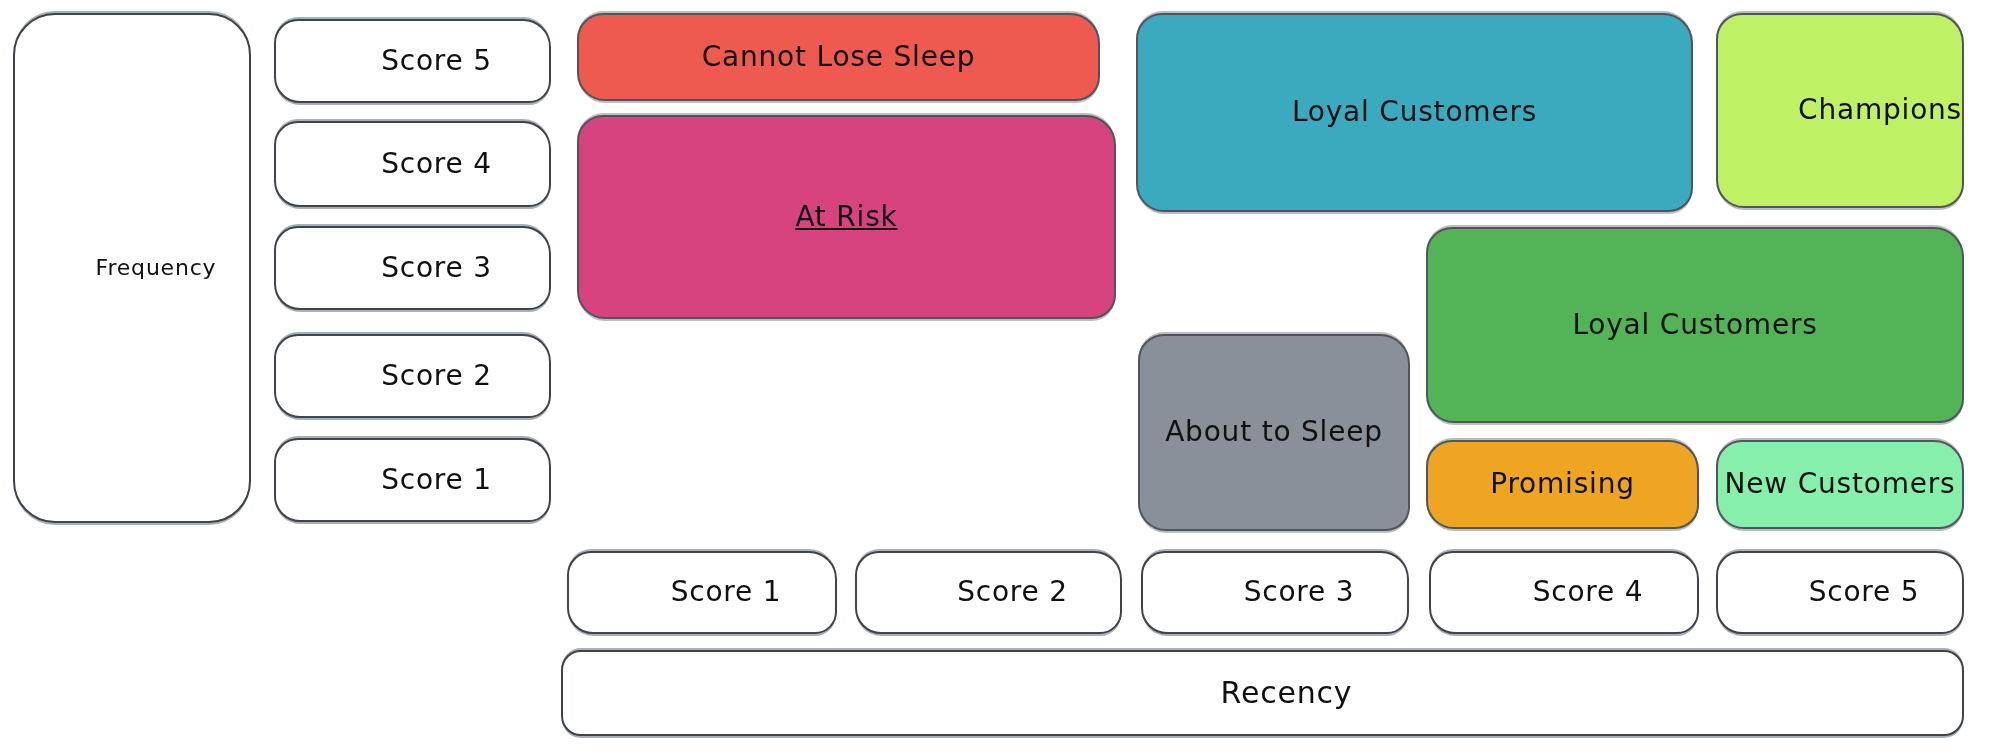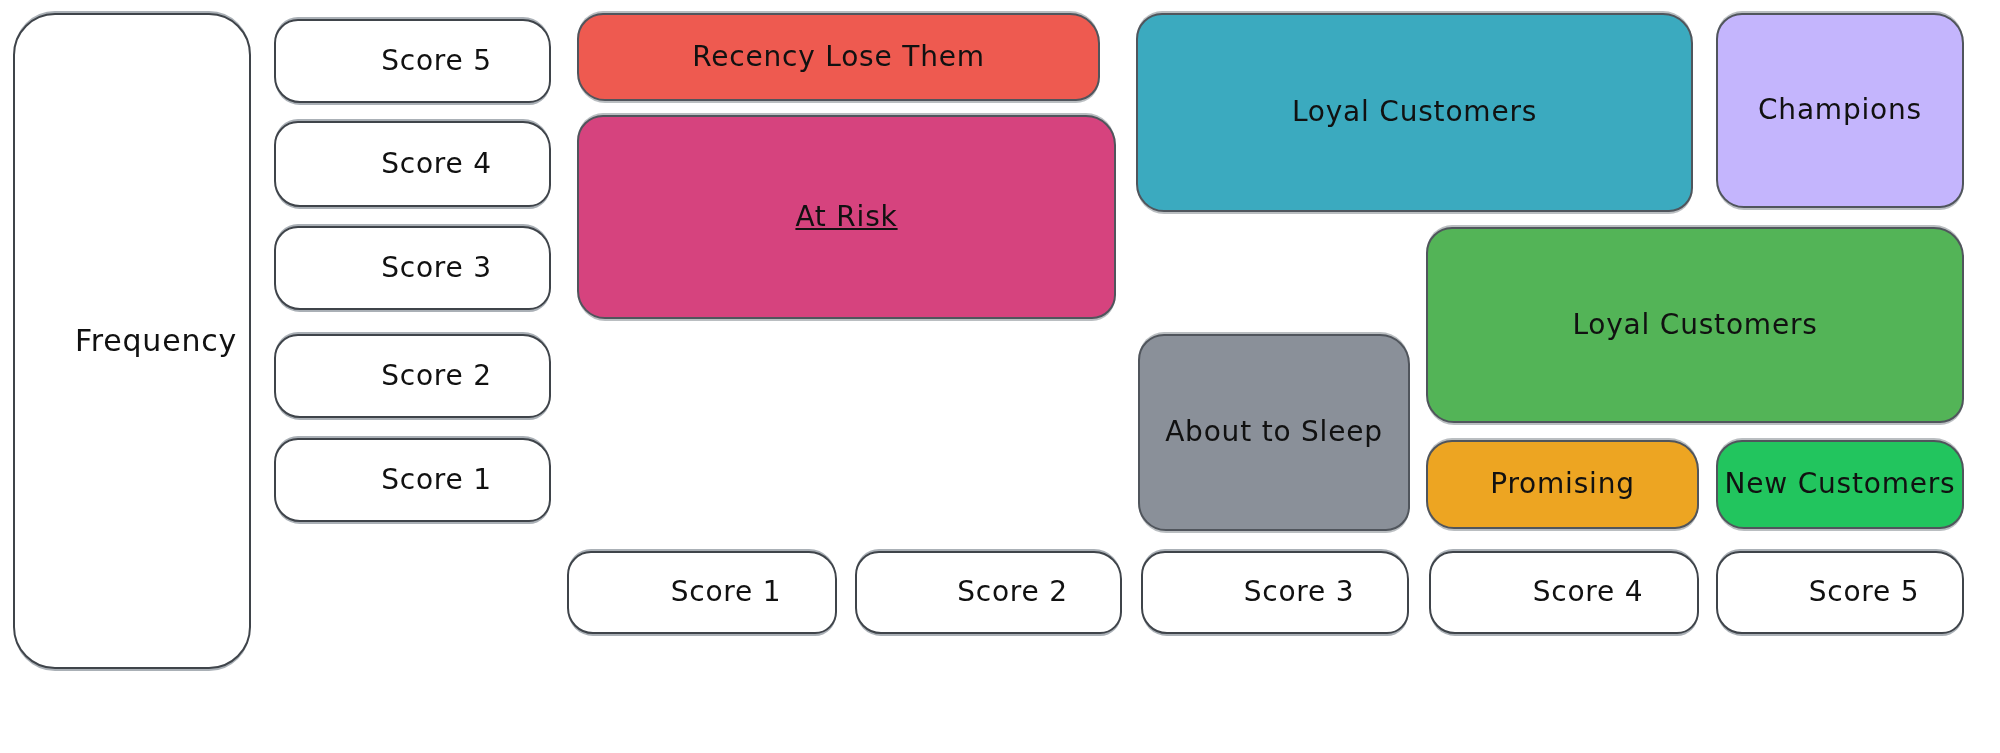--- a/index.html
+++ b/index.html
@@ -37,21 +37,21 @@
     padding-left: 48px;
   }
   
   .seg {
     border: 2px solid #50555c;
     border-radius: 26px 30px 24px 28px;
     box-shadow: 0 -3px 0 -1px rgba(130,136,142,.55), 0 3px 0 -1px rgba(130,136,142,.55);
   }
 
   
-  #frequency-box     { left: 13px;   top: 13px;  width: 238px;  height: 656px; border-radius: 42px; font-size: 30px; }
+  #frequency-box     { left: 13px;   top: 13px;  width: 238px;  height: 510px; border-radius: 42px; font-size: 22px; }
   #f-score-5         { left: 274px;  top: 19px;  width: 277px;  height: 84px; }
   #f-score-4         { left: 274px;  top: 121px; width: 277px;  height: 86px; }
   #f-score-3         { left: 274px;  top: 226px; width: 277px;  height: 84px; }
   #f-score-2         { left: 274px;  top: 334px; width: 277px;  height: 84px; }
   #f-score-1         { left: 274px;  top: 438px; width: 277px;  height: 84px; }
 
   #seg-cannot-lose-them { left: 577px;  top: 13px;  width: 523px; height: 88px; }
   #seg-at-risk          { left: 577px;  top: 115px; width: 539px; height: 204px; }
   #seg-hibernating      { left: 577px;  top: 334px; width: 538px; height: 197px; }
   #seg-loyal-top        { left: 1136px; top: 13px;  width: 557px; height: 199px; }
@@ -87,53 +87,56 @@
     <span>Score 3</span>
   </div>
   <div class="box white-box" id="f-score-2">
     <span>Score 2</span>
   </div>
   <div class="box white-box" id="f-score-1">
     <span>Score 1</span>
   </div>
 
   <div class="box seg" id="seg-cannot-lose-them" style="background-color: rgb(238, 90, 80);">
-    <span>Recency Lose Them</span>
+    <span>Cannot Lose Sleep</span>
   </div>
   <div class="box seg" id="seg-at-risk" style="background-color: rgb(214, 67, 126); text-decoration: underline;">
     <span>At Risk</span>
   </div>
   <div class="box seg" id="seg-loyal-top" style="background-color: rgb(59, 170, 191);">
     <span>Loyal Customers</span>
   </div>
-  <div class="box seg" id="seg-champions" style="background-color: #c4b5fd;">
+  <div class="box seg" id="seg-champions" style="background-color: #bef264; justify-content: flex-end;">
     <span>Champions</span>
   </div>
   <div class="box seg" id="seg-about-to-sleep" style="background-color: rgb(138, 144, 153);">
     <span>About to Sleep</span>
   </div>
   <div class="box seg" id="seg-loyal-right" style="background-color: rgb(83, 180, 87);">
     <span>Loyal Customers</span>
   </div>
   <div class="box seg" id="seg-promising" style="background-color: rgb(237, 165, 34);">
     <span>Promising</span>
   </div>
-  <div class="box seg" id="seg-new-customers" style="background-color: #22c55e; text-align: center;">
+  <div class="box seg" id="seg-new-customers" style="background-color: #86efac; text-align: center;">
     <span>New Customers</span>
   </div>
 
   <div class="box white-box" id="r-score-1">
     <span>Score 1</span>
   </div>
   <div class="box white-box" id="r-score-2">
     <span>Score 2</span>
   </div>
   <div class="box white-box" id="r-score-3">
     <span>Score 3</span>
   </div>
   <div class="box white-box" id="r-score-4">
     <span>Score 4</span>
   </div>
   <div class="box white-box" id="r-score-5">
     <span>Score 5</span>
   </div>
+  <div class="box white-box" id="recency-bar">
+    <span>Recency</span>
+  </div>
 
 </div>
 
 </body></html>

